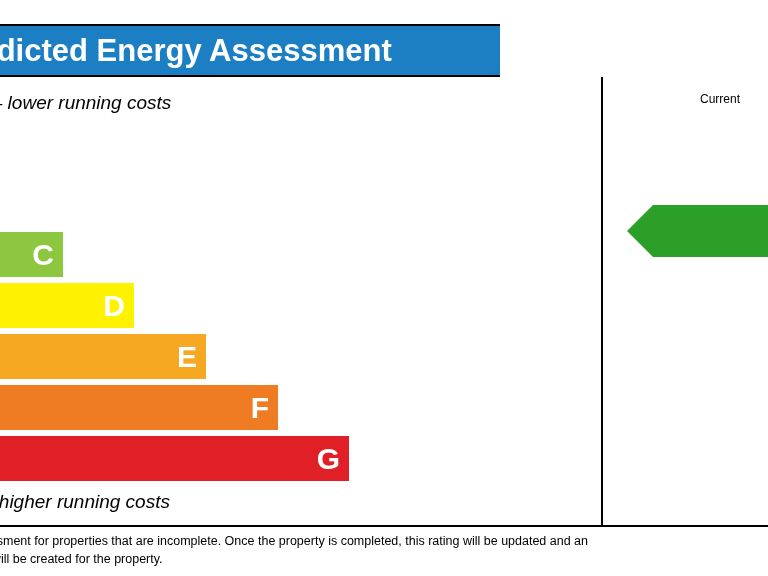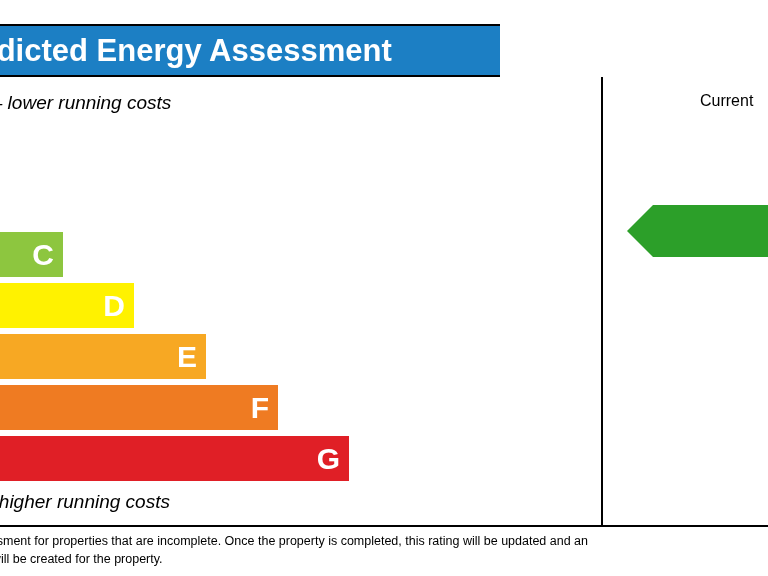--- a/index.html
+++ b/index.html
@@ -97,21 +97,21 @@
     color: #ffffff;
     font-size: 30px;
     font-weight: bold;
     line-height: 1;
   }
 
   
   .col-head {
     position: absolute;
     top: 15px;
-    font-size: 16px;
+    font-size: 12px;
     color: #000000;
     white-space: nowrap;
   }
   .col-head.current { left: 97px; }
 
   .rating-arrow {
     position: absolute;
     left: 24px;
     top: 128px;
     width: 200px;

